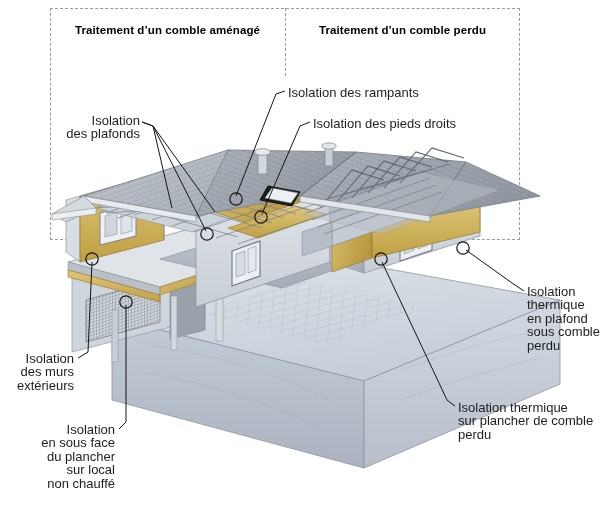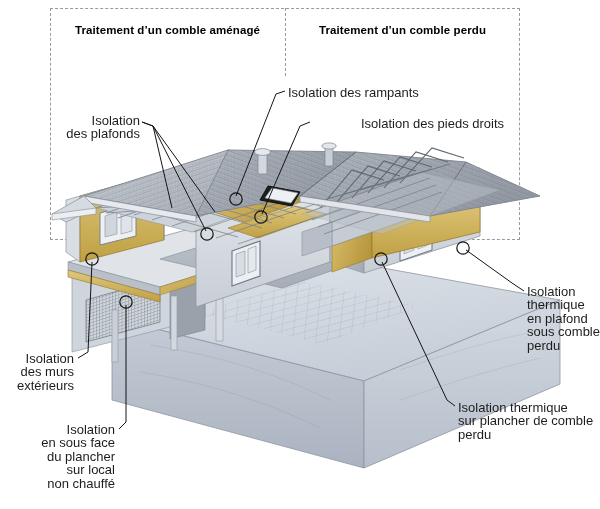--- a/index.html
+++ b/index.html
@@ -312,21 +312,21 @@
       <path class="leader" d="M78 358 L88 352 L92 262"></path>
       <circle class="ring" cx="92" cy="259" r="6.2"></circle>
 
       <path class="leader" d="M119 429 L126 422 L126 305"></path>
       <circle class="ring" cx="126" cy="302" r="6.2"></circle>
     </g>
   </svg>
 
   <div class="lbl l" style="left:288px;top:86px;width:200px;">Isolation des rampants</div>
 
-  <div class="lbl l" style="left:313px;top:117px;width:210px;margin-left:48px;">Isolation des pieds droits</div>
+  <div class="lbl l" style="left:313px;top:117px;width:210px;">Isolation des pieds droits</div>
 
   <div class="lbl r" style="left:10px;top:114px;width:130px;">Isolation
 des plafonds</div>
 
   <div class="lbl l" style="left:527px;top:285px;width:75px;">Isolation
 thermique
 en plafond
 sous comble
 perdu</div>
 

